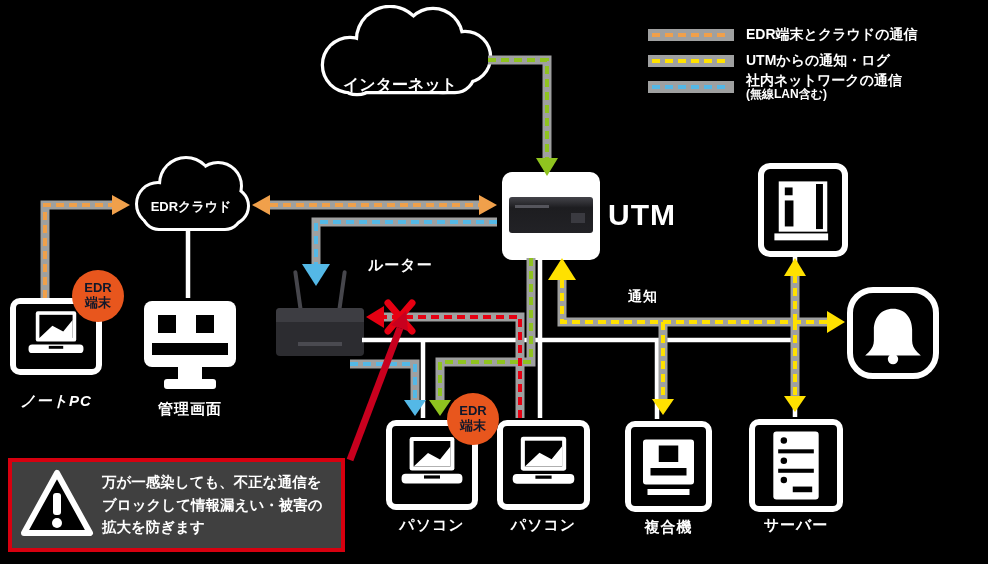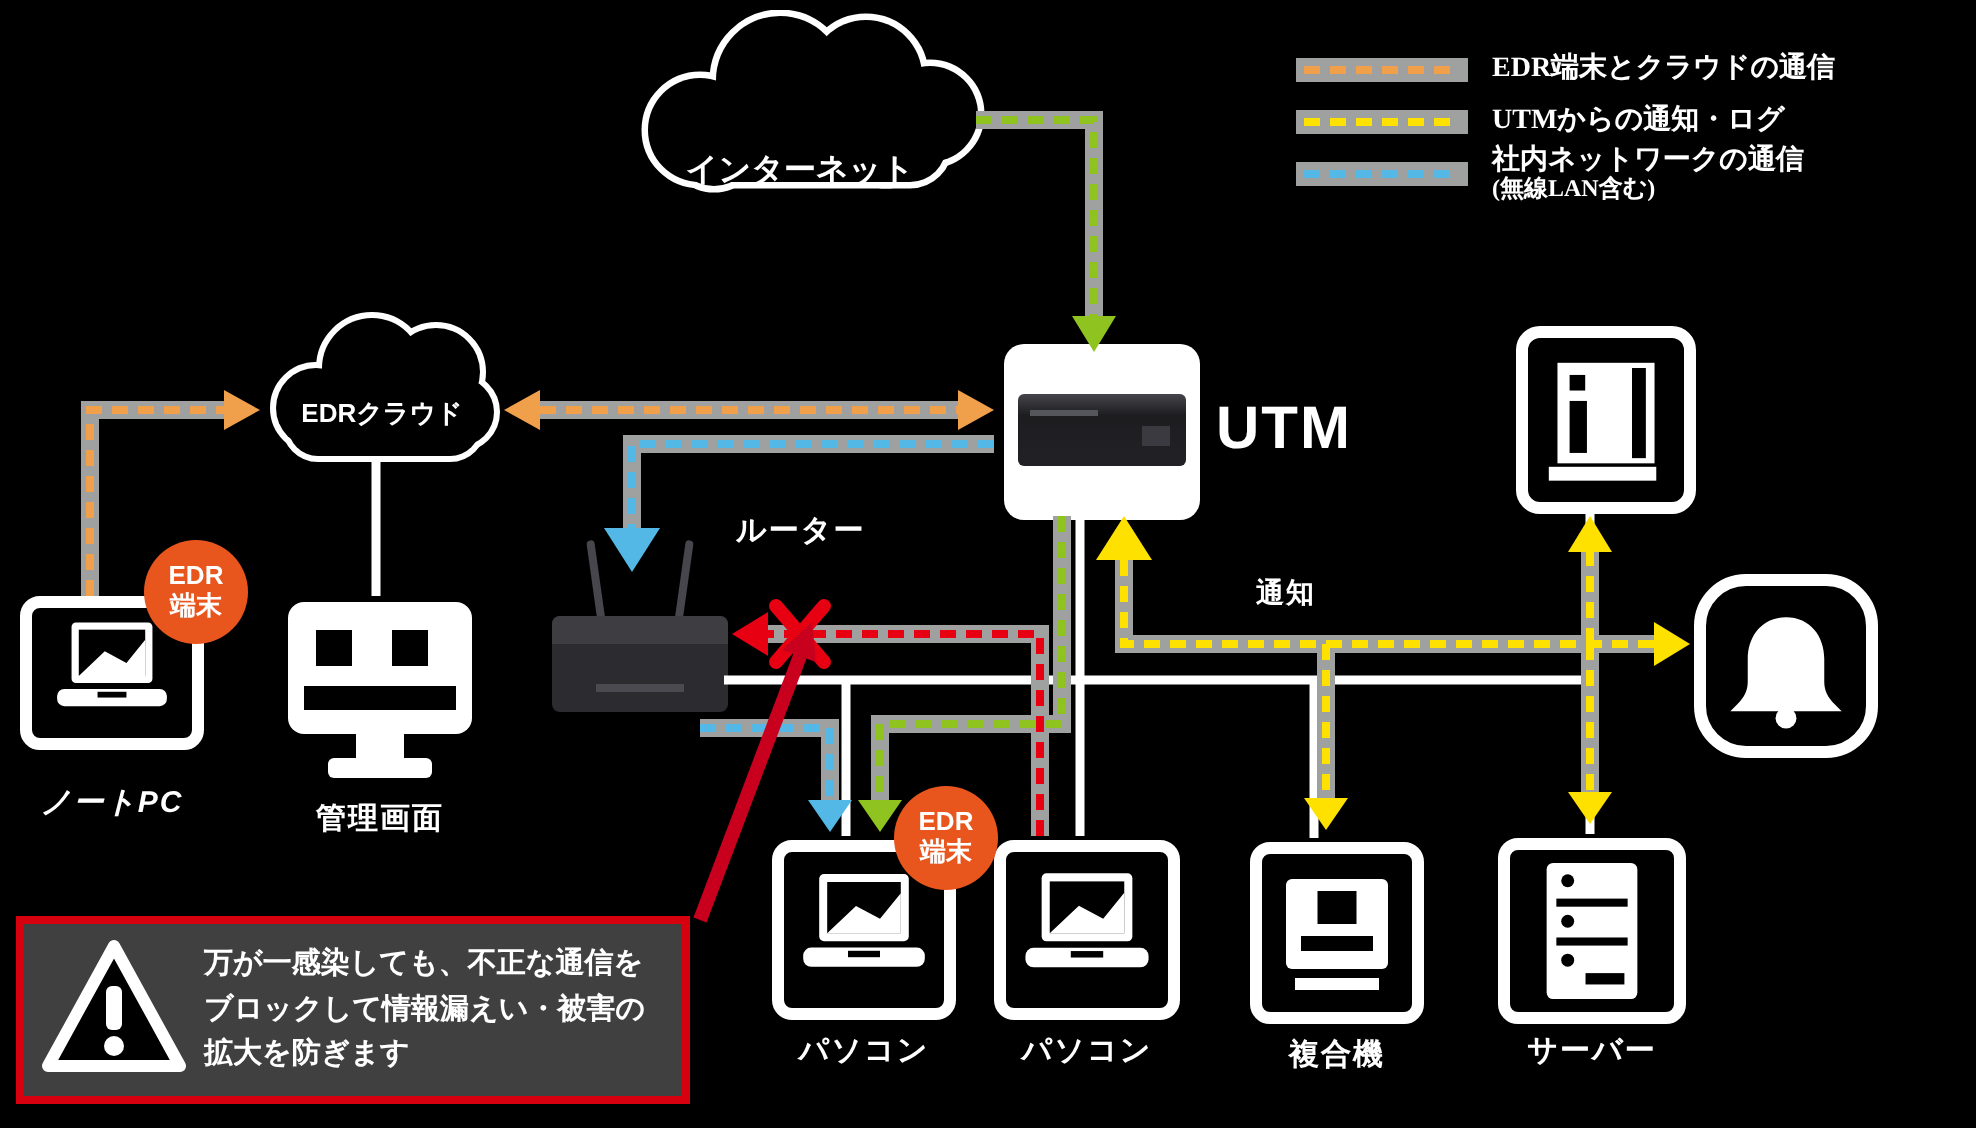--- a/index.html
+++ b/index.html
@@ -17,26 +17,26 @@
   .appliance::before{content:"";position:absolute;left:6px;top:8px;width:34px;height:3px;background:#55555c;}
   .appliance::after{content:"";position:absolute;right:8px;top:16px;width:14px;height:10px;background:#3a3a40;}
   
   .router-body{position:absolute;left:276px;top:308px;width:88px;height:48px;background:#2c2c30;border-radius:4px;}
   .router-body::before{content:"";position:absolute;left:0;top:0;width:100%;height:14px;background:#3d3d42;border-radius:4px 4px 0 0;}
   .router-body::after{content:"";position:absolute;left:22px;bottom:10px;width:44px;height:4px;background:#4a4a50;}
   .antenna{position:absolute;width:4px;height:42px;background:#46464c;border-radius:2px;}
   
   .edr-badge{position:absolute;width:52px;height:52px;border-radius:50%;background:#E8561D;
              display:flex;flex-direction:column;align-items:center;justify-content:center;
-             font-size:13px;font-weight:bold;line-height:1.15;color:#ffffff;z-index:6;}
+             font-size:13px;font-weight:bold;line-height:1.15;color:#0f172a;z-index:6;}
   
   .cloud-text{position:absolute;width:100%;text-align:center;font-weight:bold;z-index:3;}
   
   #legend{position:absolute;left:648px;top:26px;width:338px;}
-  .leg-row{display:flex;align-items:center;margin-bottom:8px;height:18px;font-family:Liberation Serif, serif;}
+  .leg-row{display:flex;align-items:center;margin-bottom:8px;height:18px;}
   .leg-swatch{width:86px;height:12px;background:#9FA0A0;flex:0 0 86px;display:flex;align-items:center;}
   .leg-dash{width:78px;height:4px;margin:0 auto;}
   .leg-label{margin-left:12px;font-size:14px;font-weight:bold;white-space:nowrap;line-height:1.1;}
   .leg-sub{font-size:12px;}
   
   #callout{position:absolute;left:8px;top:458px;width:337px;height:94px;border:4px solid #D7000F;
            box-sizing:border-box;background:#404040;display:flex;align-items:center;padding:4px 8px;z-index:5;}
   #callout .txt{font-size:14.5px;font-weight:bold;line-height:1.55;}
   svg.overlay{position:absolute;left:0;top:0;z-index:4;pointer-events:none;}
   .nodes-layer{position:absolute;left:0;top:0;width:988px;height:564px;z-index:2;}

